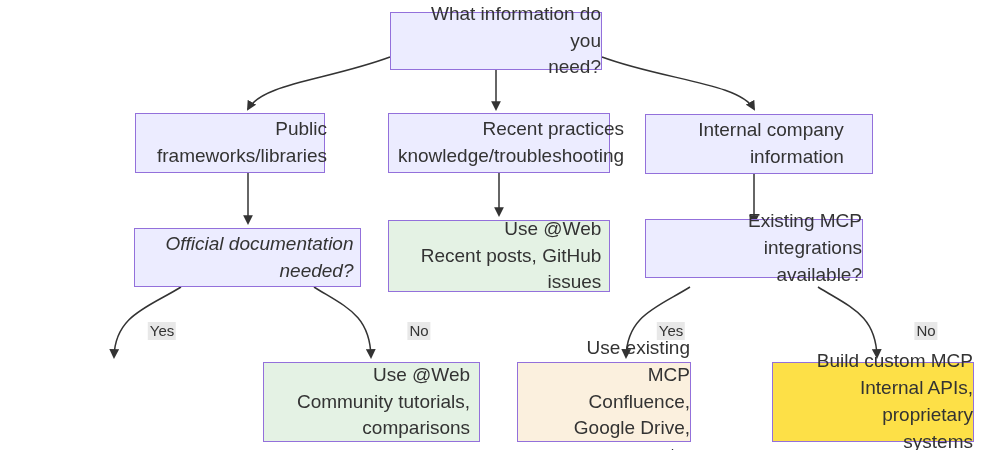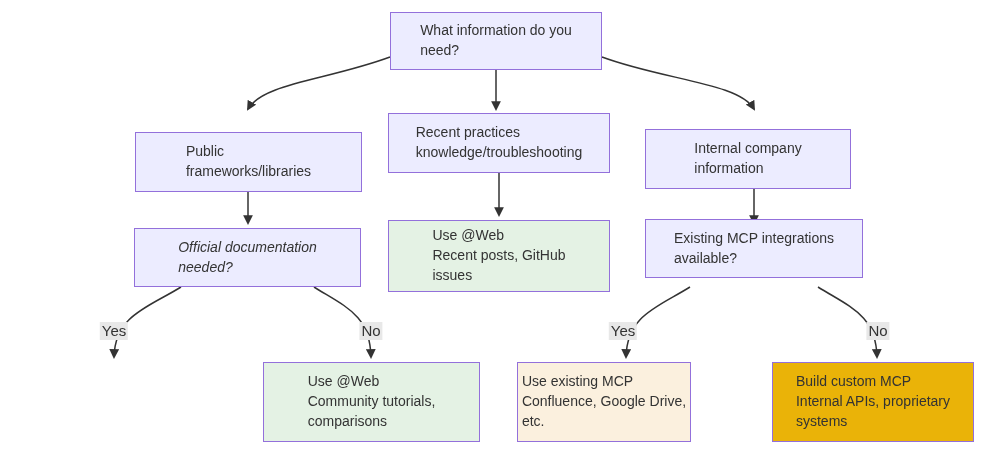--- a/index.html
+++ b/index.html
@@ -18,44 +18,46 @@
   }
   .node {
     position: absolute;
     box-sizing: border-box;
     border: 1px solid #9370DB;
     background: #ECECFF;
     color: #333333;
     display: flex;
     align-items: center;
     justify-content: center;
-    text-align: left;
+    text-align: right;
     white-space: pre-line;
-    font-size: 14px;
+    font-size: 19px;
     line-height: 1.42;
+    padding-left: 24px;
   }
   #n-root      { left: 390px; top: 12px;  width: 212px; height: 58px; }
-  #n-public    { left: 135px; top: 113px; width: 227px; height: 60px; margin-top: 19px; }
+  #n-public    { left: 135px; top: 113px; width: 190px; height: 60px; }
   #n-community { left: 388px; top: 113px; width: 222px; height: 60px; }
-  #n-internal  { left: 645px; top: 129px; width: 206px; height: 60px; }
+  #n-internal  { left: 645px; top: 114px; width: 228px; height: 60px; }
   #n-qdocs     { left: 134px; top: 228px; width: 227px; height: 59px; font-style: italic; }
   #n-webrecent { left: 388px; top: 220px; width: 222px; height: 72px; background: #E4F2E4; }
   #n-qmcp      { left: 645px; top: 219px; width: 218px; height: 59px; }
   #n-usedocs   { left: 8px;   top: 362px; width: 217px; height: 80px; background: #DDF0FA; }
   #n-webcomm   { left: 263px; top: 362px; width: 217px; height: 80px; background: #E4F2E4; }
   #n-usemcp    { left: 517px; top: 362px; width: 174px; height: 80px; background: #FBF0DE; }
-  #n-custommcp { left: 772px; top: 362px; width: 202px; height: 80px; background: #eab308; }
+  #n-custommcp { left: 772px; top: 362px; width: 202px; height: 80px; background: #fde047; }
   .edge-label {
     position: absolute;
     transform: translate(-50%, -50%);
     background: #e8e8e8;
     color: #333333;
     font-size: 15px;
     line-height: 1.2;
     padding: 0 2px;
+    margin-left: 48px;
   }
   #lbl-docs-yes { left: 114px; top: 331px; }
   #lbl-docs-no  { left: 371px; top: 331px; }
   #lbl-mcp-yes  { left: 623px; top: 331px; }
   #lbl-mcp-no   { left: 878px; top: 331px; }
 </style>
 </head>
 <body>
 
 <div id="canvas">

